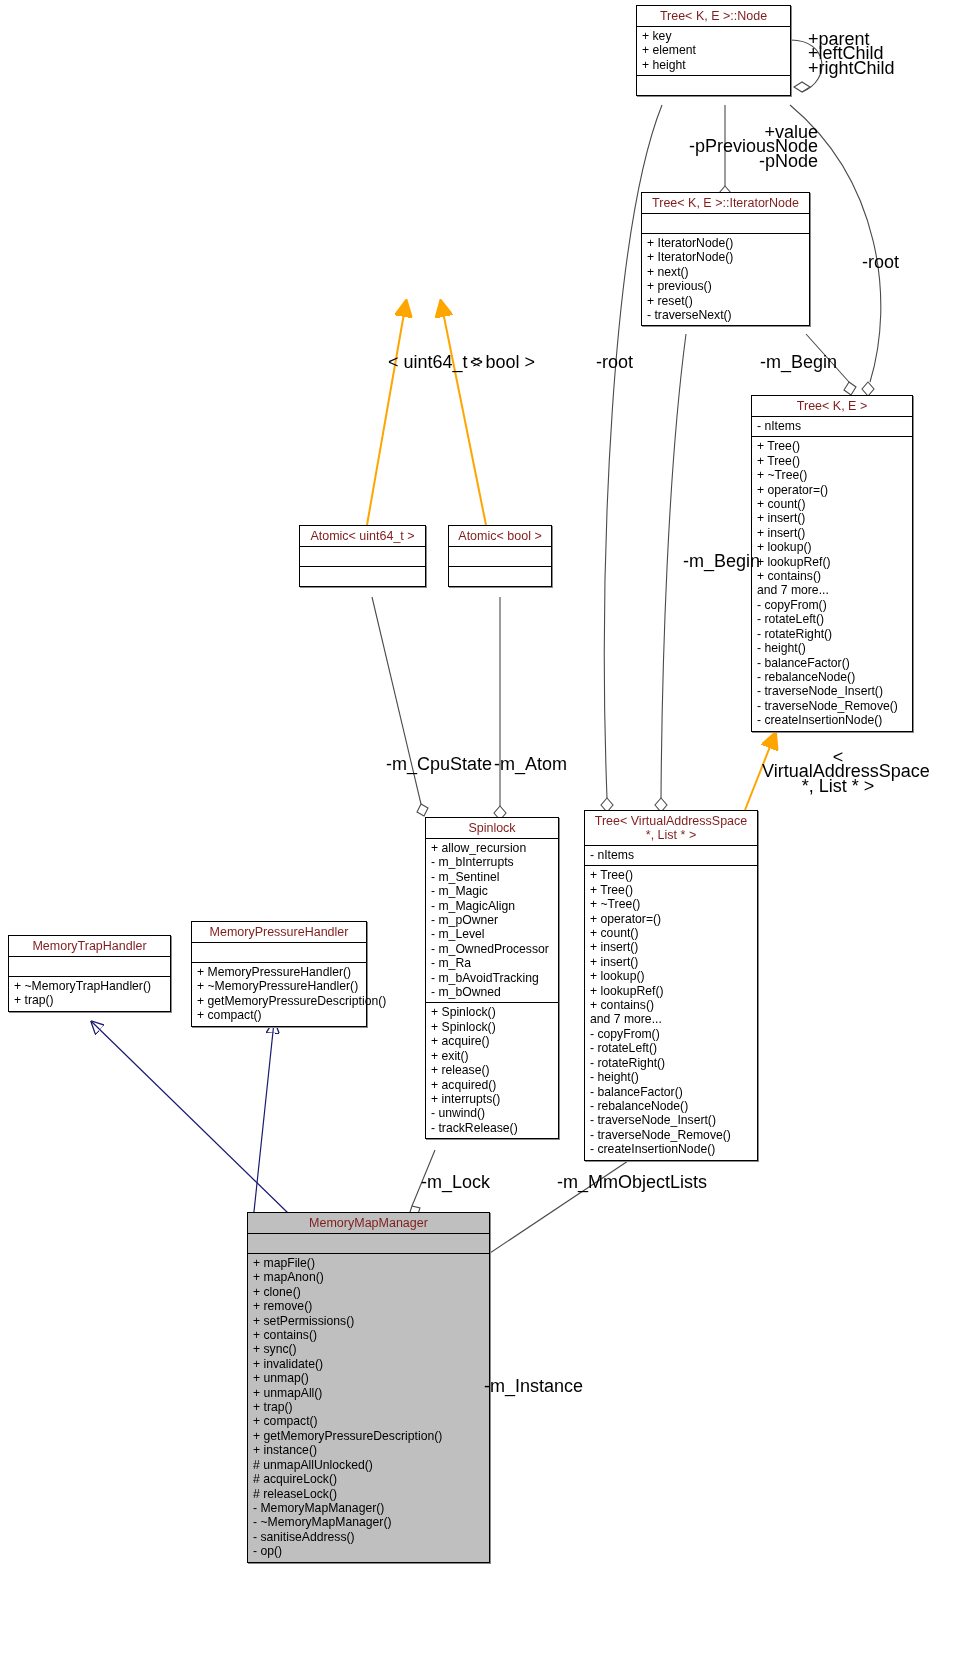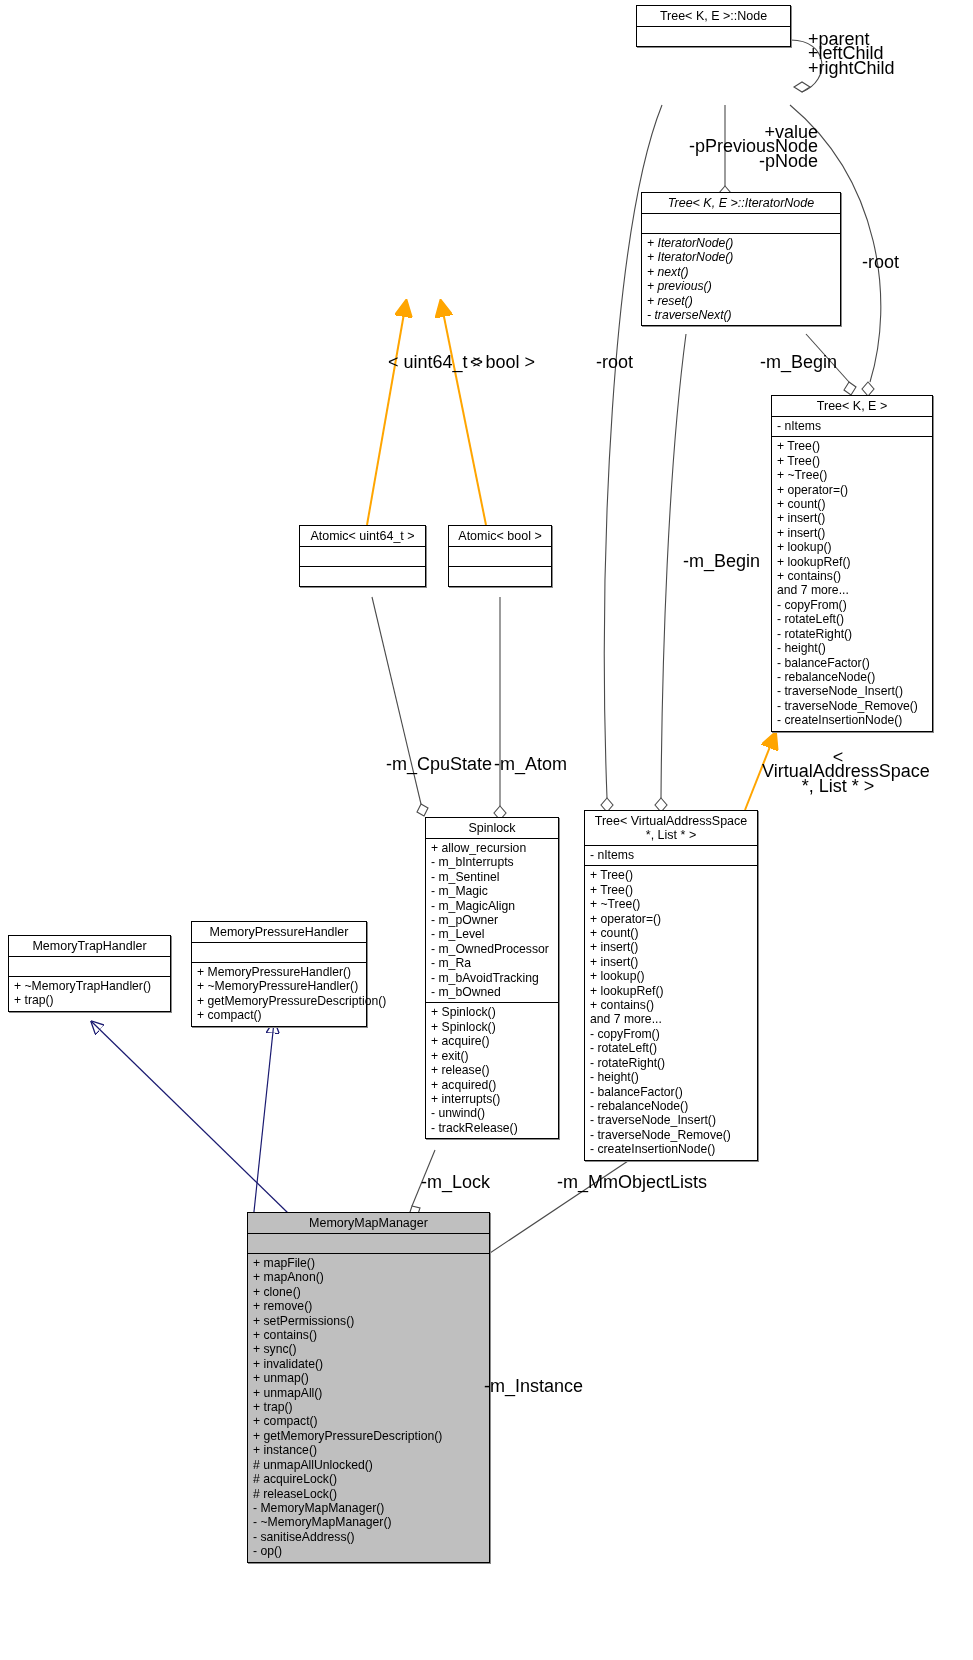--- a/index.html
+++ b/index.html
@@ -3,21 +3,21 @@
 <meta charset="utf-8">
 <style>
   html,body{margin:0;padding:0;background:#ffffff;}
   body{font-family:"Liberation Sans","DejaVu Sans",sans-serif;}
   #canvas{position:relative;width:973px;height:1660px;background:#ffffff;overflow:hidden;}
   svg.edges{position:absolute;left:0;top:0;width:973px;height:1660px;pointer-events:none;}
 
   .uml-class{position:absolute;border:1px solid #000;background:#ffffff;box-sizing:border-box;
              box-shadow:1px 1px 0 #8a8a8a;}
   .uml-class.filled{background:#bfbfbf;}
-  .uml-name{text-align:center;font-size:12.5px;color:#000000;padding:3px 4px 3px 4px;line-height:14px;
+  .uml-name{text-align:center;font-size:12.5px;color:#7f1d1d;padding:3px 4px 3px 4px;line-height:14px;
             border-bottom:1px solid #000;white-space:pre-line;}
   .uml-attrs{border-bottom:1px solid #000;padding:2px 5px 3px 5px;min-height:11px;}
   .uml-ops{padding:2px 21px 3px 5px;min-height:11px;}
   .uml-attrs div,.uml-ops div{font-size:12.2px;line-height:14.4px;color:#000;white-space:nowrap;}
   .empty-compartment{min-height:14px;}
 
   .edge-label{position:absolute;font-size:18px;line-height:14.4px;color:#000;white-space:pre-line;}
   .edge-label.right{text-align:right;}
   .edge-label.center{text-align:center;}
 </style>
@@ -107,24 +107,29 @@
       <line x1="288" y1="1213" x2="92" y2="1022" stroke="#191970" stroke-width="1.2" marker-end="url(#arrow-navy)"></line>
     </g>
 
     <g>
       <line x1="249" y1="1259" x2="274" y2="1022" stroke="#191970" stroke-width="1.2" marker-end="url(#arrow-navy)"></line>
     </g>
   </svg>
 
   <div class="uml-class" style="left:636px;top:5px;width:155px;">
     <div class="uml-name">Tree&lt; K, E &gt;::Node</div>
+    <div class="uml-attrs">
+      <div>+ key</div>
+      <div>+ element</div>
+      <div>+ height</div>
+    </div>
     <div class="uml-ops empty-compartment"></div>
   </div>
 
-  <div class="uml-class" style="left:641px;top:192px;width:200px;font-style:italic;">
+  <div class="uml-class" style="left:641px;top:192px;width:169px;">
     <div class="uml-name">Tree&lt; K, E &gt;::IteratorNode</div>
     <div class="uml-attrs empty-compartment"></div>
     <div class="uml-ops">
       <div>+ IteratorNode()</div>
       <div>+ IteratorNode()</div>
       <div>+ next()</div>
       <div>+ previous()</div>
       <div>+ reset()</div>
       <div>- traverseNext()</div>
     </div>
@@ -136,21 +141,21 @@
     <div class="uml-attrs empty-compartment"></div>
     <div class="uml-ops empty-compartment"></div>
   </div>
 
   <div class="uml-class" style="left:448px;top:525px;width:104px;">
     <div class="uml-name">Atomic&lt; bool &gt;</div>
     <div class="uml-attrs empty-compartment"></div>
     <div class="uml-ops empty-compartment"></div>
   </div>
 
-  <div class="uml-class" style="left:751px;top:395px;width:162px;margin-left:20px;">
+  <div class="uml-class" style="left:751px;top:395px;width:162px;">
     <div class="uml-name">Tree&lt; K, E &gt;</div>
     <div class="uml-attrs">
       <div>- nItems</div>
     </div>
     <div class="uml-ops">
       <div>+ Tree()</div>
       <div>+ Tree()</div>
       <div>+ ~Tree()</div>
       <div>+ operator=()</div>
       <div>+ count()</div>

